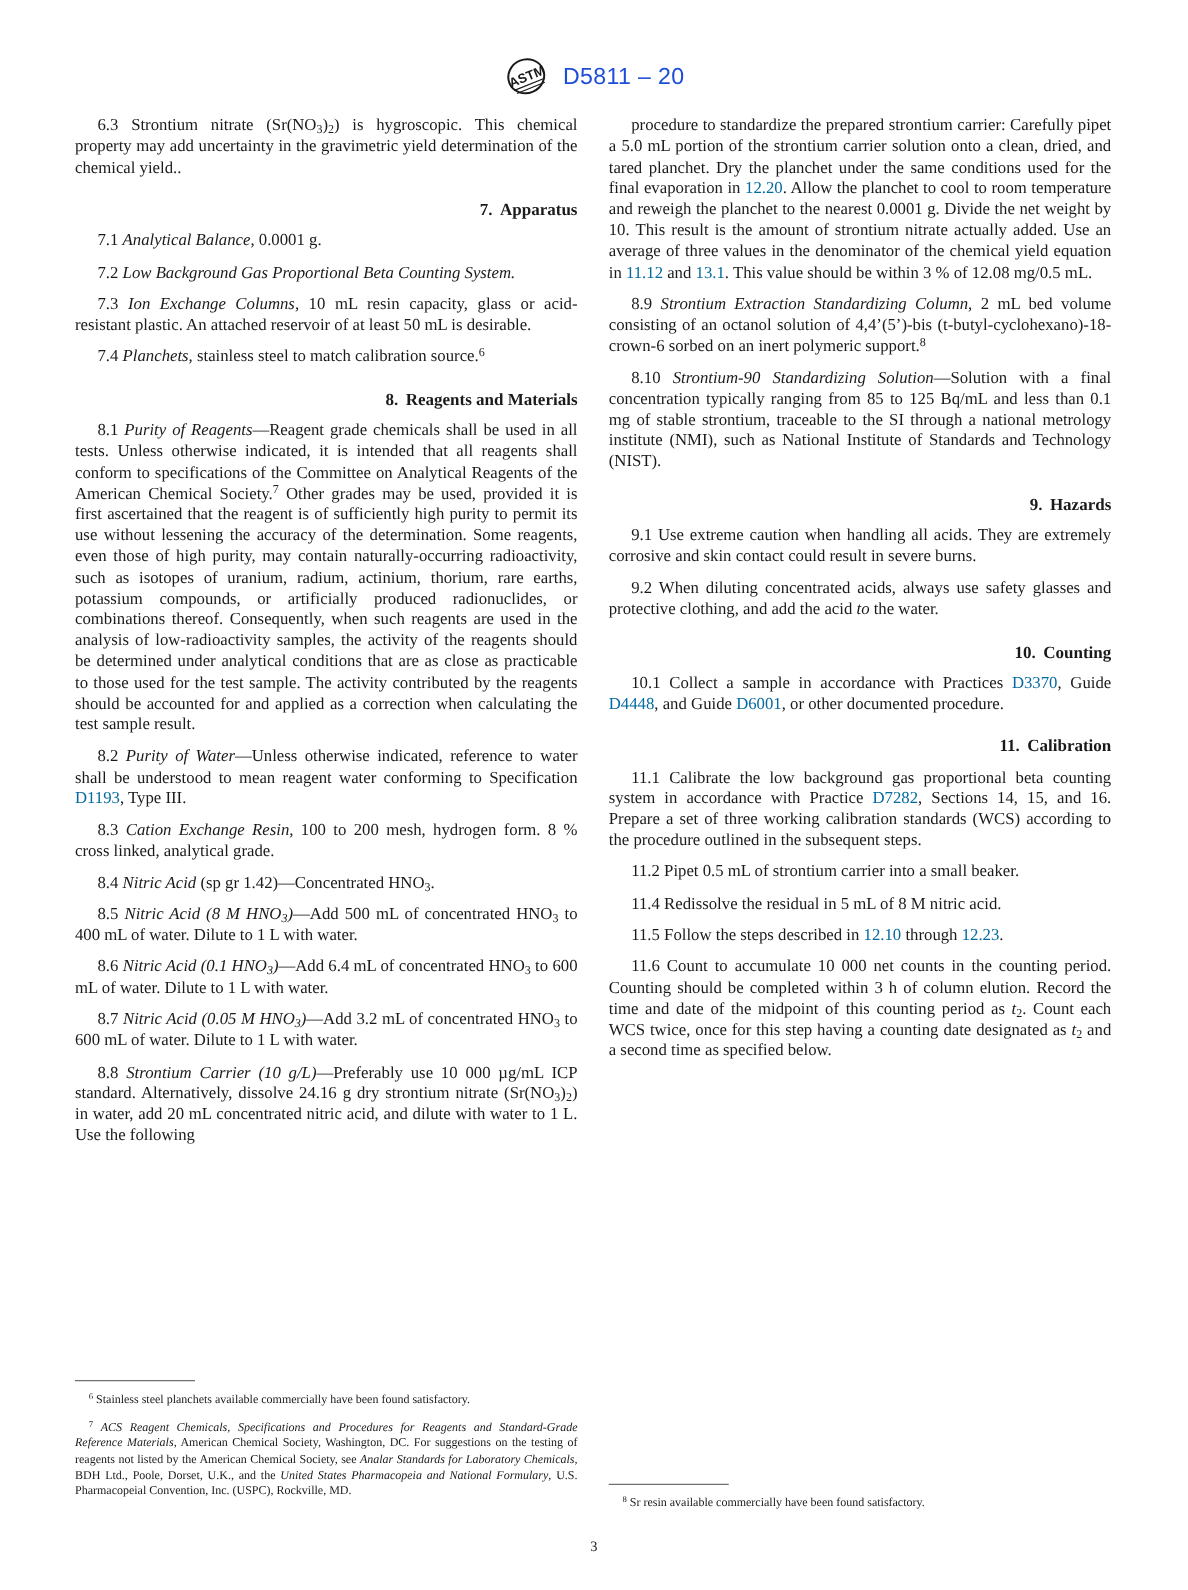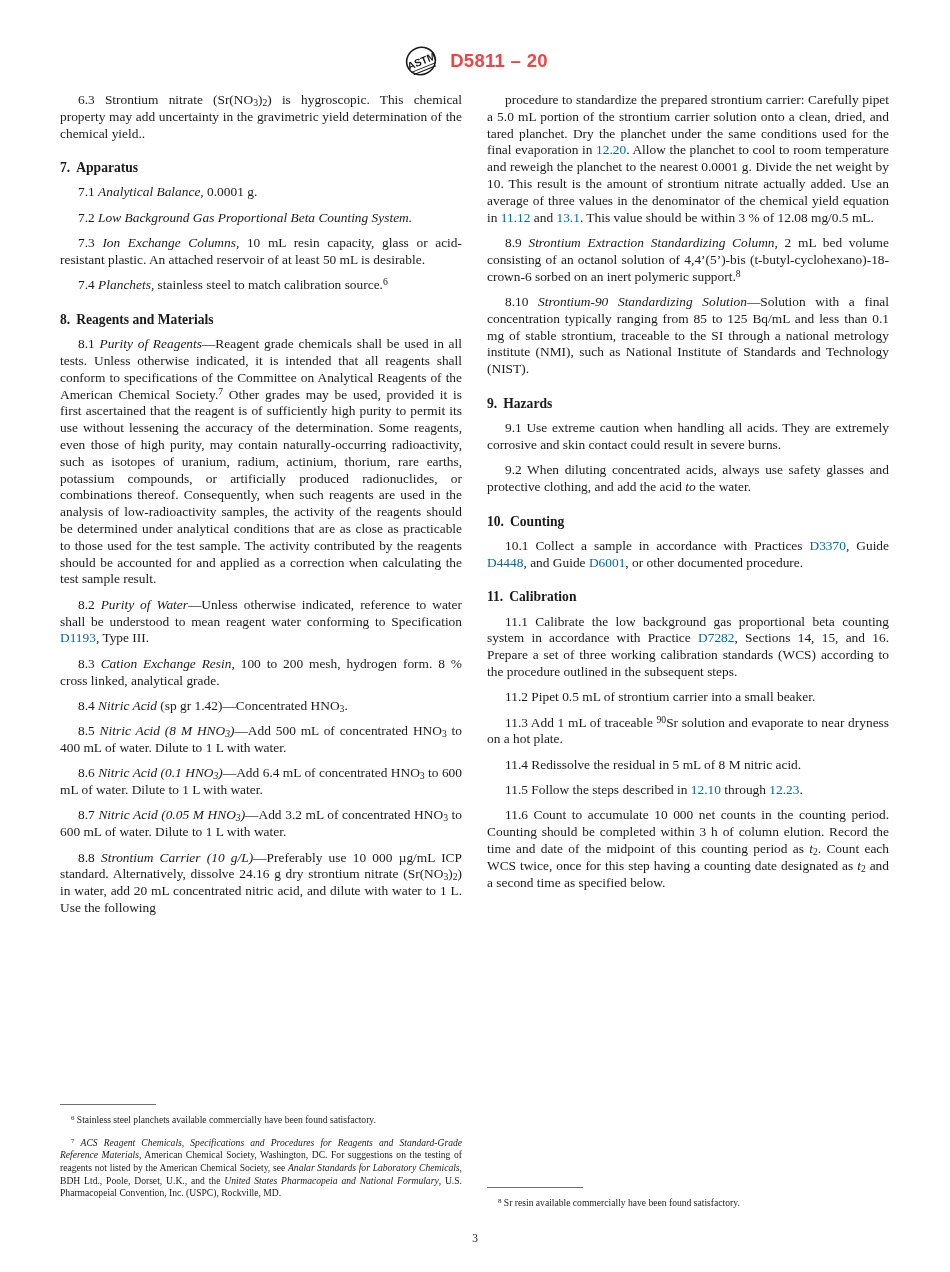--- a/index.html
+++ b/index.html
@@ -37,24 +37,24 @@
   .astm-logo {
     display: inline-block;
     width: 38px;
     height: 30px;
     position: relative;
     vertical-align: middle;
   }
   .astm-logo svg { display: block; }
   .header-title {
     font-size: 18.5px;
-    font-weight: bold;
+    font-weight: normal;
     letter-spacing: 0.3px;
     font-family: "Liberation Sans", "DejaVu Sans", sans-serif;
-    color: #ef4444;
+    color: #1d4ed8;
   }
 
   
   .col {
     position: absolute;
     top: 92px;
     width: 402px;
     font-size: 13.4px;
     line-height: 1.255;
     text-align: justify;
@@ -70,21 +70,21 @@
     text-indent: 18px;
     text-align: justify;
   }
   p.para + p.para { margin-top: 8.5px; }
 
   h3.section {
     margin: 17px 0 8px 0;
     font-size: 13.6px;
     font-weight: bold;
     text-indent: 0;
-    text-align: left;
+    text-align: right;
     font-family: "Liberation Serif", "DejaVu Serif", serif;
   }
   h3.section .sec-num { margin-right: 6px; }
 
   .ital { font-style: italic; }
   .link { color: #0369a1; }
   sub { font-size: 0.72em; vertical-align: -0.25em; line-height: 0; }
   .fnref { font-size: 0.72em; vertical-align: 0.45em; line-height: 0; }
 
   
@@ -184,21 +184,20 @@
     <h3 class="section">
       <span class="sec-num">10.</span><span>Counting</span>
     </h3>
     <p class="para">10.1 Collect a sample in accordance with Practices <span class="link">D3370</span>, Guide <span class="link">D4448</span>, and Guide <span class="link">D6001</span>, or other documented procedure.</p>
 
     <h3 class="section">
       <span class="sec-num">11.</span><span>Calibration</span>
     </h3>
     <p class="para">11.1 Calibrate the low background gas proportional beta counting system in accordance with Practice <span class="link">D7282</span>, Sections 14, 15, and 16. Prepare a set of three working calibration standards (WCS) according to the procedure outlined in the subsequent steps.</p>
     <p class="para">11.2 Pipet 0.5 mL of strontium carrier into a small beaker.</p>
-    <p class="para">11.3 Add 1 mL of traceable <span class="fnref">90</span>Sr solution and evaporate to near dryness on a hot plate.</p>
     <p class="para">11.4 Redissolve the residual in 5 mL of 8 M nitric acid.</p>
     <p class="para">11.5 Follow the steps described in <span class="link">12.10</span> through <span class="link">12.23</span>.</p>
     <p class="para">11.6 Count to accumulate 10 000 net counts in the counting period. Counting should be completed within 3 h of column elution. Record the time and date of the midpoint of this counting period as <span class="ital">t</span><sub>2</sub>. Count each WCS twice, once for this step having a counting date designated as <span class="ital">t</span><sub>2</sub> and a second time as specified below.</p>
   </div>
 
   <div class="footnotes fn-right">
     <div class="fn-rule"></div>
     <p class="fn"><span class="fnref">8</span> Sr resin available commercially have been found satisfactory.</p>
   </div>
 

